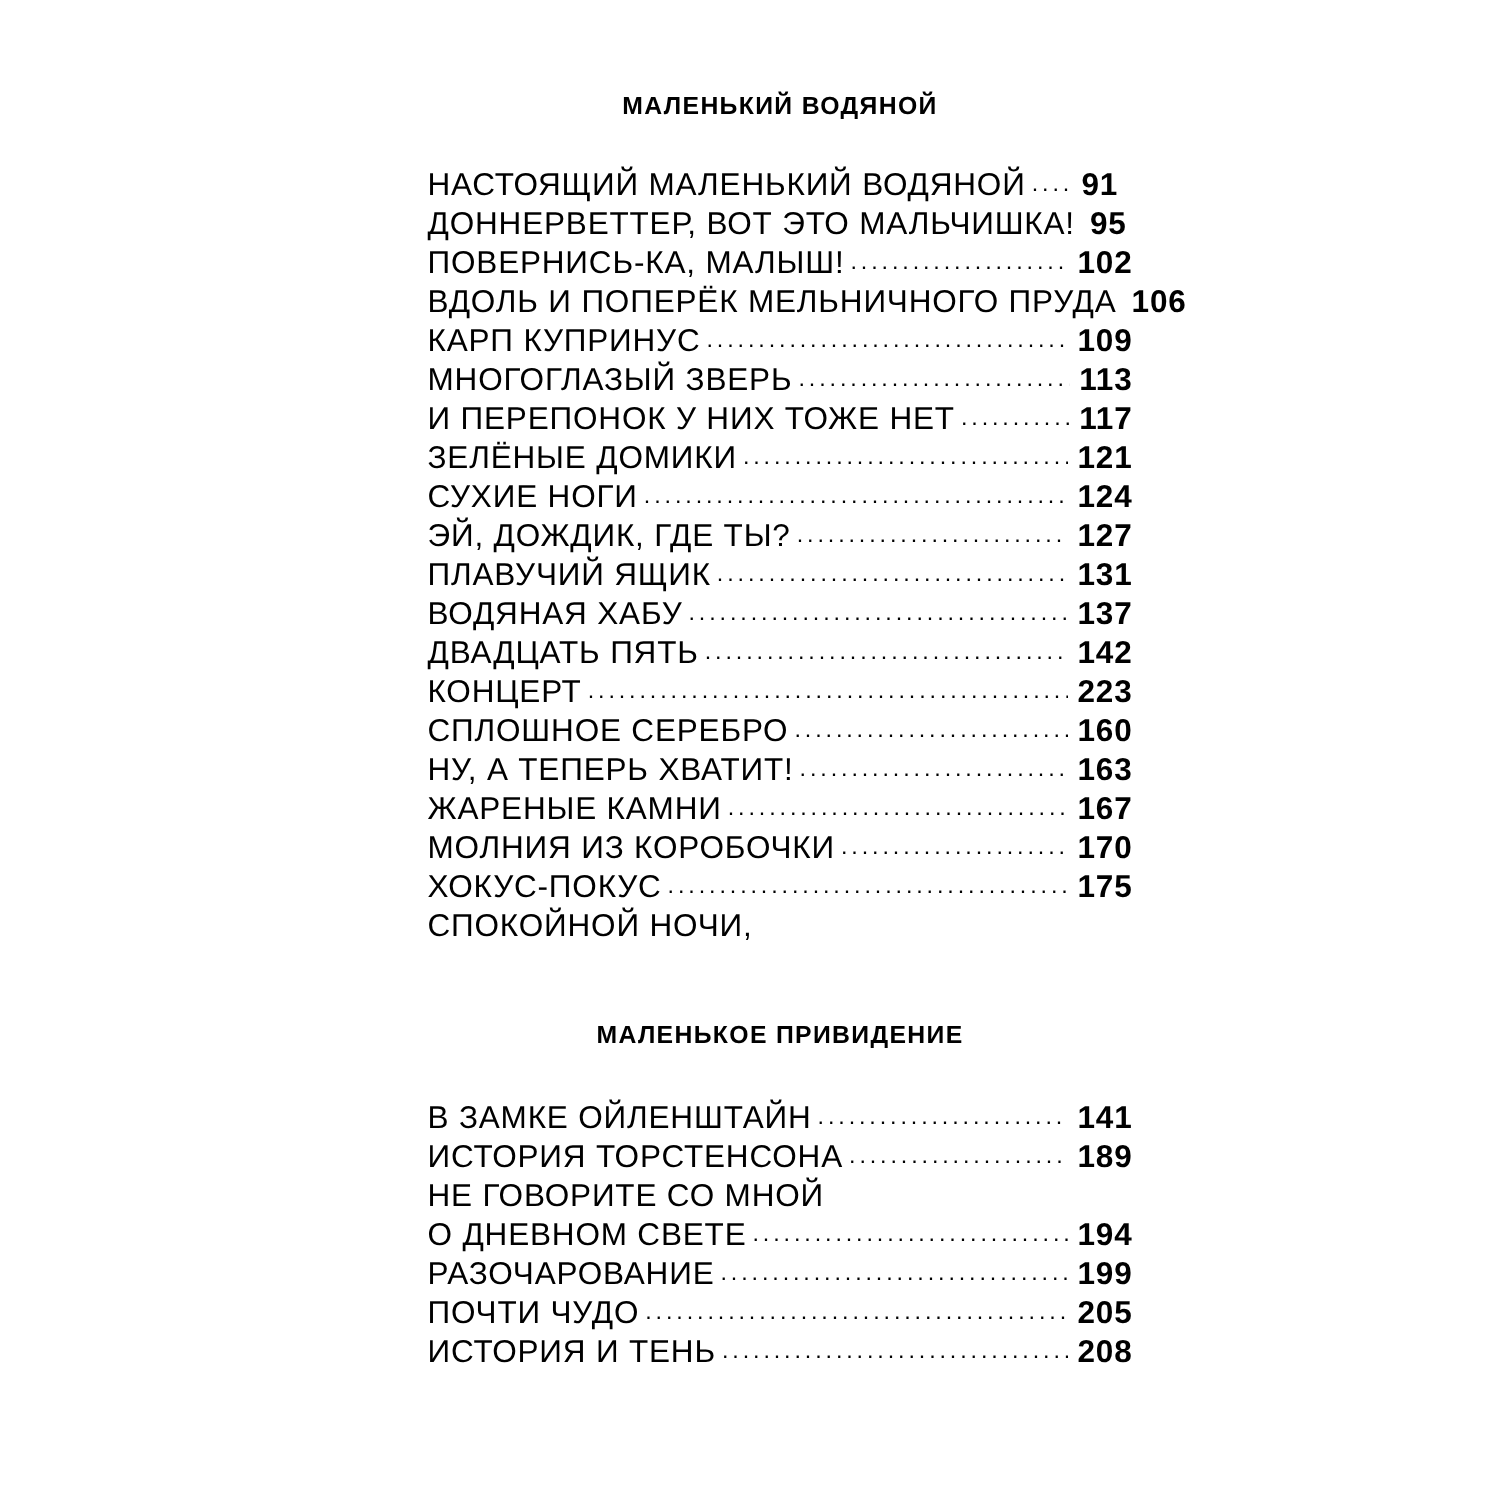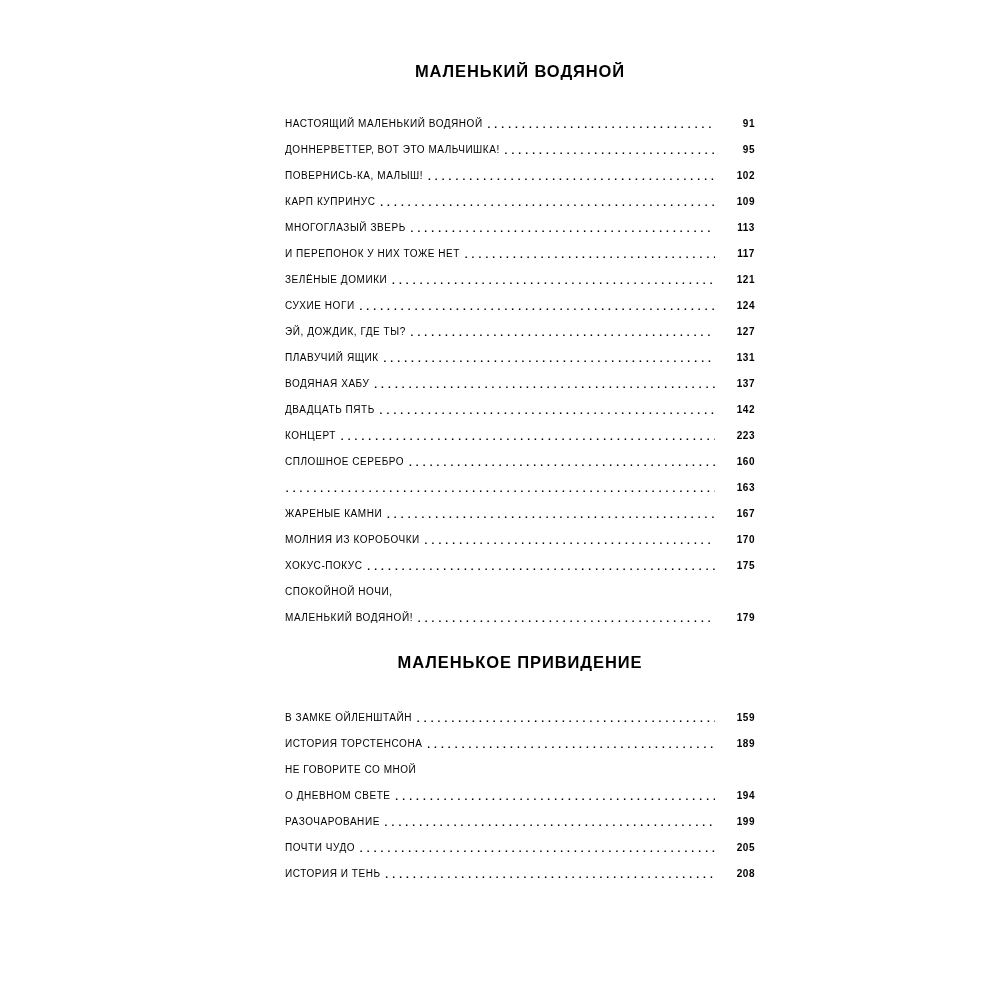--- a/index.html
+++ b/index.html
@@ -32,25 +32,25 @@
     font-weight: bold;
     letter-spacing: 0.9px;
     text-align: center;
     margin: 0;
     padding: 0;
   }
   .section-one-title {
     margin-bottom: 30px;
   }
   .section-two-title {
-    margin-top: 22px;
+    margin-top: 50px;
     margin-bottom: 33px;
   }
   .entries {
-    font-size: 10px;
+    font-size: 21px;
     letter-spacing: 0.55px;
   }
   .entry {
     display: flex;
     align-items: flex-end;
     width: 100%;
     line-height: 26px;
     white-space: nowrap;
   }
   .entry .title {
@@ -70,21 +70,20 @@
     left: 0;
     bottom: 1px;
     letter-spacing: 2.6px;
     font-size: 15.5px;
     color: #000;
     white-space: nowrap;
   }
   .entry .page-num {
     flex: 0 0 auto;
     font-weight: bold;
-    text-align: right;
     min-width: 34px;
     padding-left: 4px;
   }
   
   .entry-cont-first {
     display: block;
     line-height: 26px;
     white-space: nowrap;
   }
 </style>
@@ -109,20 +108,25 @@
         <span class="dots"></span>
         <span class="page-num">95</span>
       </div>
 
       <div class="entry">
         <span class="title">ПОВЕРНИСЬ-КА, МАЛЫШ!</span>
         <span class="dots"></span>
         <span class="page-num">102</span>
       </div>
 
+      <div class="entry">
+        <span class="title">ВДОЛЬ И ПОПЕРЁК МЕЛЬНИЧНОГО ПРУДА</span>
+        <span class="dots"></span>
+        <span class="page-num">106</span>
+      </div>
 
       <div class="entry">
         <span class="title">КАРП КУПРИНУС</span>
         <span class="dots"></span>
         <span class="page-num">109</span>
       </div>
 
       <div class="entry">
         <span class="title">МНОГОГЛАЗЫЙ ЗВЕРЬ</span>
         <span class="dots"></span>
@@ -178,20 +182,21 @@
         <span class="page-num">223</span>
       </div>
 
       <div class="entry">
         <span class="title">СПЛОШНОЕ СЕРЕБРО</span>
         <span class="dots"></span>
         <span class="page-num">160</span>
       </div>
 
       <div class="entry">
+        <span class="title">НУ, А ТЕПЕРЬ ХВАТИТ!</span>
         <span class="dots"></span>
         <span class="page-num">163</span>
       </div>
 
       <div class="entry">
         <span class="title">ЖАРЕНЫЕ КАМНИ</span>
         <span class="dots"></span>
         <span class="page-num">167</span>
       </div>
 
@@ -201,36 +206,31 @@
         <span class="page-num">170</span>
       </div>
 
       <div class="entry">
         <span class="title">ХОКУС-ПОКУС</span>
         <span class="dots"></span>
         <span class="page-num">175</span>
       </div>
 
       <div class="entry-cont-first">СПОКОЙНОЙ НОЧИ,</div>
-      <div class="entry">
-        <span class="title">МАЛЕНЬКИЙ ВОДЯНОЙ!</span>
-        <span class="dots"></span>
-        <span class="page-num">179</span>
-      </div>
 
     </div>
 
     <div class="section-title section-two-title">МАЛЕНЬКОЕ ПРИВИДЕНИЕ</div>
 
     <div class="entries">
 
       <div class="entry">
         <span class="title">В ЗАМКЕ ОЙЛЕНШТАЙН</span>
         <span class="dots"></span>
-        <span class="page-num">159</span>
+        <span class="page-num">141</span>
       </div>
 
       <div class="entry">
         <span class="title">ИСТОРИЯ ТОРСТЕНСОНА</span>
         <span class="dots"></span>
         <span class="page-num">189</span>
       </div>
 
       <div class="entry-cont-first">НЕ ГОВОРИТЕ СО МНОЙ</div>
       <div class="entry">

